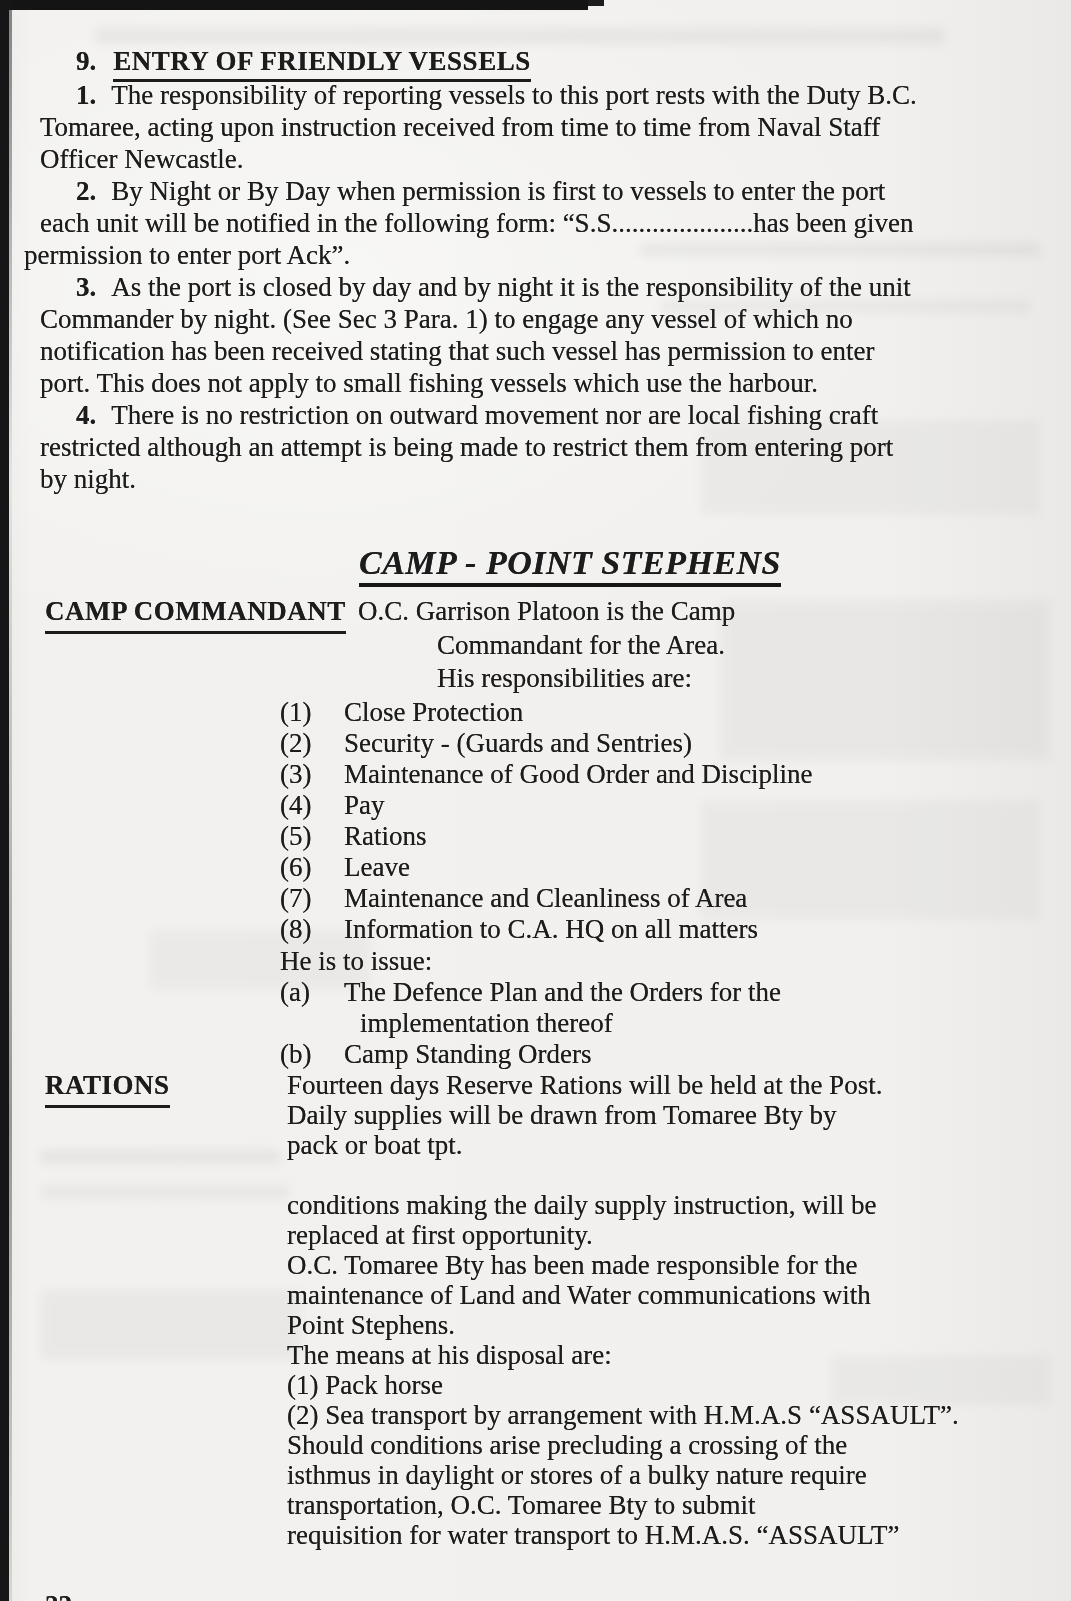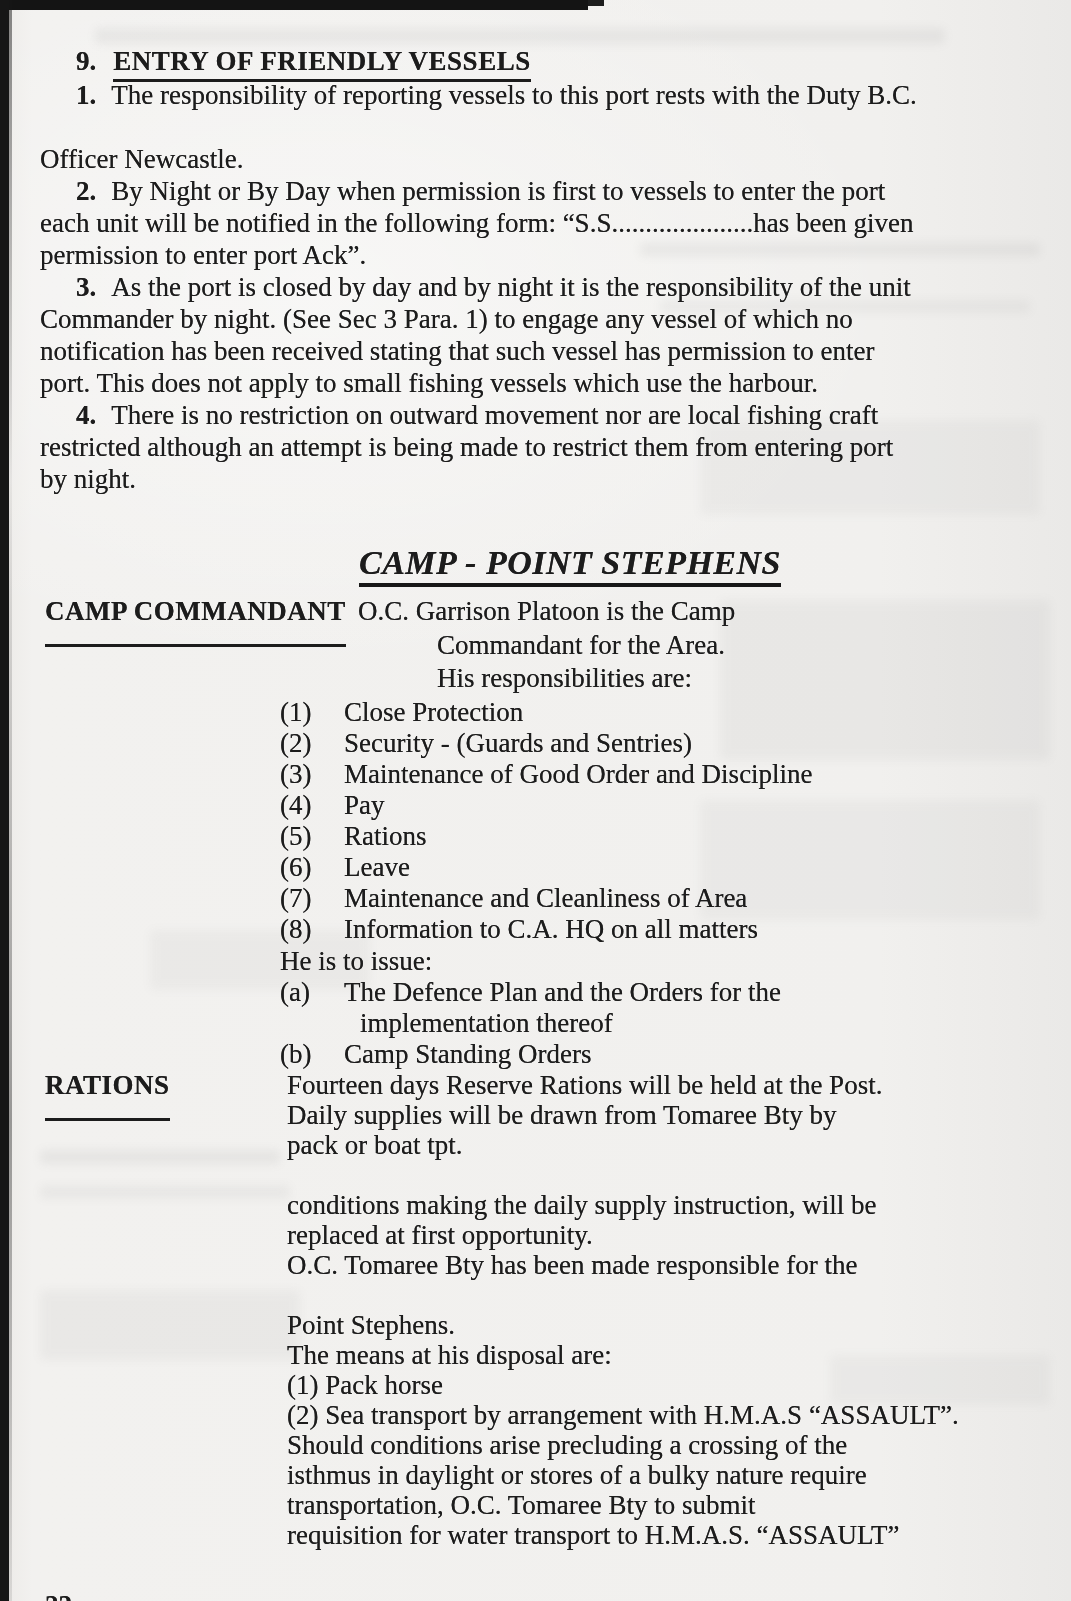--- a/index.html
+++ b/index.html
@@ -18,21 +18,21 @@
   .ln{
     position:absolute;
     white-space:nowrap;
     font-size:27px;
     line-height:30px;
     text-shadow:0 0 0.6px rgba(20,20,20,0.75);
   }
   .pnum{font-weight:bold;margin-right:15px;}
   .hnum{font-weight:bold;margin-right:17px;}
   .hu{font-weight:bold;border-bottom:3px solid #1c1c1c;padding-bottom:3px;letter-spacing:0.5px;}
-  .subhead{font-weight:bold;border-bottom:3px solid #1c1c1c;padding-bottom:18px;letter-spacing:0.5px;}
+  .subhead{font-weight:bold;border-bottom:3px solid #1c1c1c;padding-bottom:5px;letter-spacing:0.5px;}
   .title-wrap{position:absolute;left:120px;top:544px;width:900px;text-align:center;}
   .title{
     font-size:34px;font-weight:bold;font-style:italic;
     border-bottom:4px solid #171717;padding-bottom:2px;
     letter-spacing:0.5px;white-space:nowrap;
     text-shadow:0 0 0.6px rgba(20,20,20,0.8);
   }
   .lnum{display:inline-block;width:64px;}
   
   .left-strip{position:absolute;left:0;top:0;width:9px;height:1601px;background:#161616;}
@@ -63,27 +63,28 @@
   <div class="ghost" style="left:40px;top:1290px;width:260px;height:70px;opacity:.07"></div>
   <div class="ghost" style="left:830px;top:1355px;width:220px;height:50px;opacity:.06"></div>
 
   <div class="ln" style="left:76px;top:46px">
     <span class="hnum">9.</span><span class="hu">ENTRY OF FRIENDLY VESSELS</span>
   </div>
 
   <div class="ln" style="left:76px;top:80px">
     <span class="pnum">1.</span><span>The responsibility of reporting vessels to this port rests with the Duty B.C.</span>
   </div>
+  <div class="ln" style="left:40px;top:112px">Tomaree, acting upon instruction received from time to time from Naval Staff</div>
   <div class="ln" style="left:40px;top:144px">Officer Newcastle.</div>
 
   <div class="ln" style="left:76px;top:176px">
     <span class="pnum">2.</span><span>By Night or By Day when permission is first to vessels to enter the port</span>
   </div>
   <div class="ln" style="left:40px;top:208px">each unit will be notified in the following form: “S.S.....................has been given</div>
-  <div class="ln" style="left:40px;top:240px">permission to enter port Ack”.</div>
+  <div class="ln" style="left:24px;top:240px">permission to enter port Ack”.</div>
 
   <div class="ln" style="left:76px;top:272px">
     <span class="pnum">3.</span><span>As the port is closed by day and by night it is the responsibility of the unit</span>
   </div>
   <div class="ln" style="left:40px;top:304px">Commander by night.  (See Sec 3 Para. 1) to engage any vessel of which no</div>
   <div class="ln" style="left:40px;top:336px">notification has been received stating that such vessel has permission to enter</div>
   <div class="ln" style="left:40px;top:368px">port.  This does not apply to small fishing vessels which use the harbour.</div>
 
   <div class="ln" style="left:76px;top:400px">
     <span class="pnum">4.</span><span>There is no restriction on outward movement nor are local fishing craft</span>
@@ -138,20 +139,21 @@
 
   <div class="ln" style="left:45px;top:1070px">
     <span class="subhead">RATIONS</span>
   </div>
   <div class="ln" style="left:287px;top:1070px">Fourteen days Reserve Rations will be held at the Post.</div>
   <div class="ln" style="left:287px;top:1100px">Daily supplies will be drawn from Tomaree Bty by</div>
   <div class="ln" style="left:287px;top:1130px">pack or boat tpt.</div>
   <div class="ln" style="left:287px;top:1190px">conditions making the daily supply instruction, will be</div>
   <div class="ln" style="left:287px;top:1220px">replaced at first opportunity.</div>
   <div class="ln" style="left:287px;top:1250px">O.C. Tomaree Bty has been made responsible for the</div>
+  <div class="ln" style="left:287px;top:1280px">maintenance of Land and Water communications with</div>
   <div class="ln" style="left:287px;top:1310px">Point Stephens.</div>
   <div class="ln" style="left:287px;top:1340px">The means at his disposal are:</div>
   <div class="ln" style="left:287px;top:1370px">(1)  Pack horse</div>
   <div class="ln" style="left:287px;top:1400px">(2)  Sea transport by arrangement with H.M.A.S “ASSAULT”.</div>
   <div class="ln" style="left:287px;top:1430px">Should conditions arise precluding a crossing of the</div>
   <div class="ln" style="left:287px;top:1460px">isthmus in daylight or stores of a bulky nature require</div>
   <div class="ln" style="left:287px;top:1490px">transportation, O.C. Tomaree Bty to submit</div>
   <div class="ln" style="left:287px;top:1520px">requisition for water transport to H.M.A.S. “ASSAULT”</div>
 
   <div class="pageno" style="left:45px;top:1550px">22</div>

